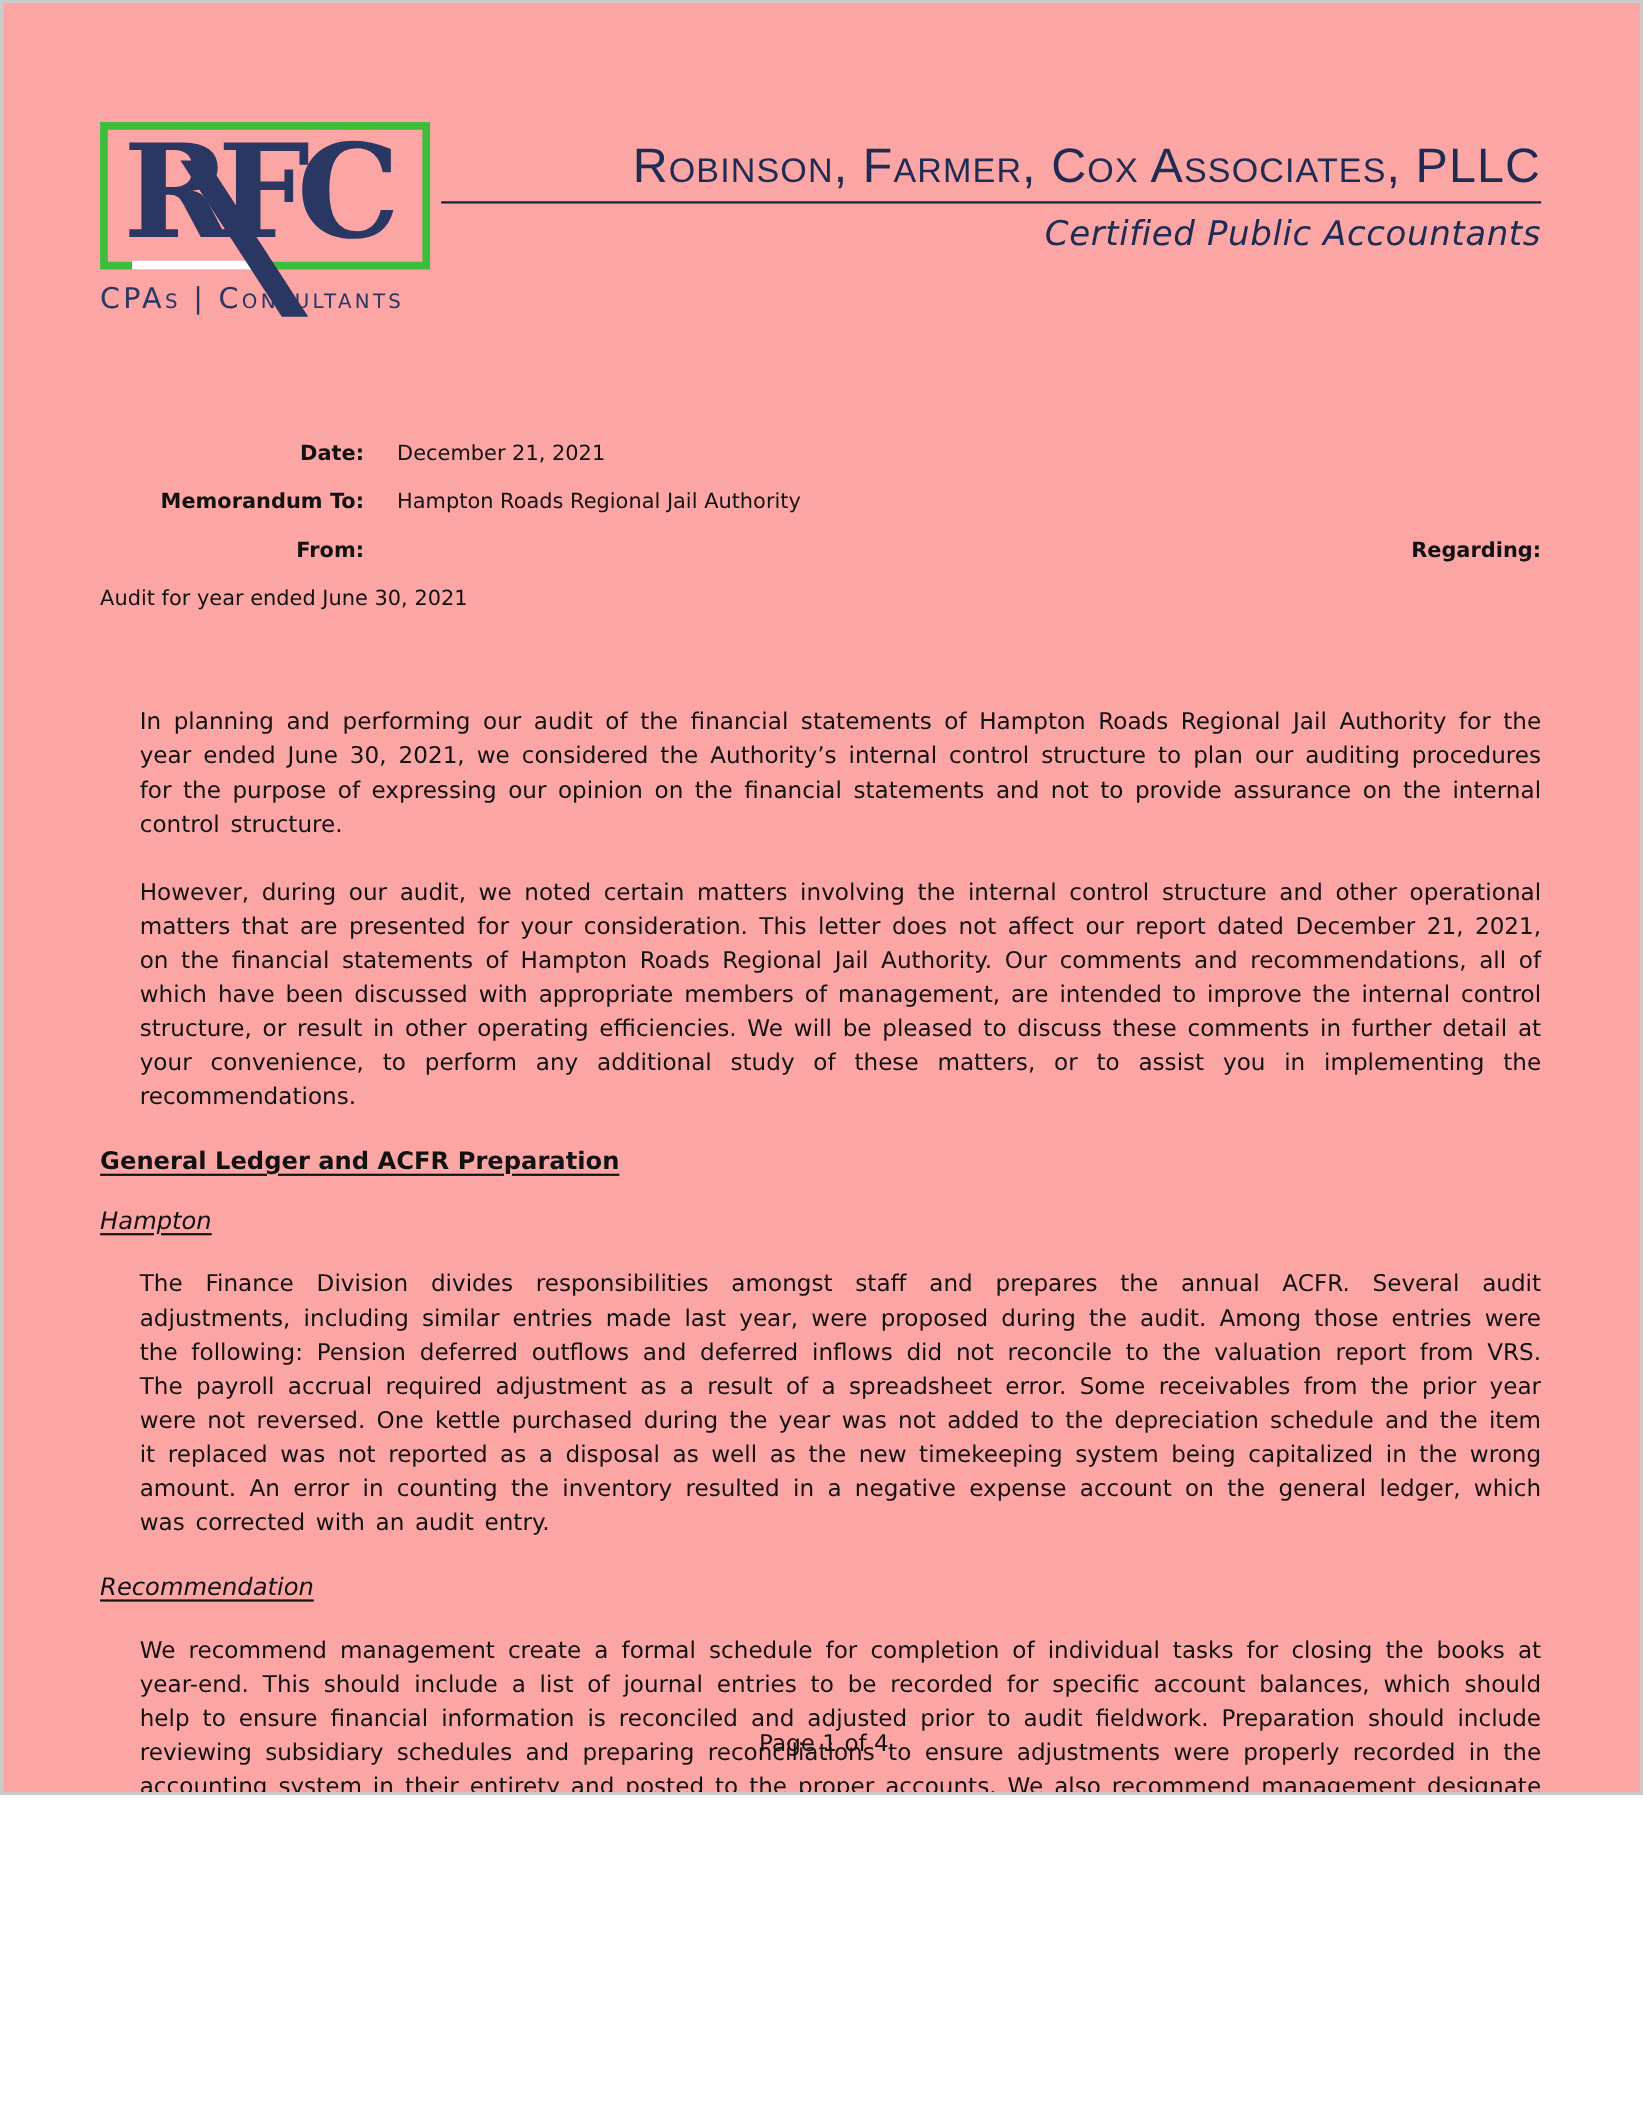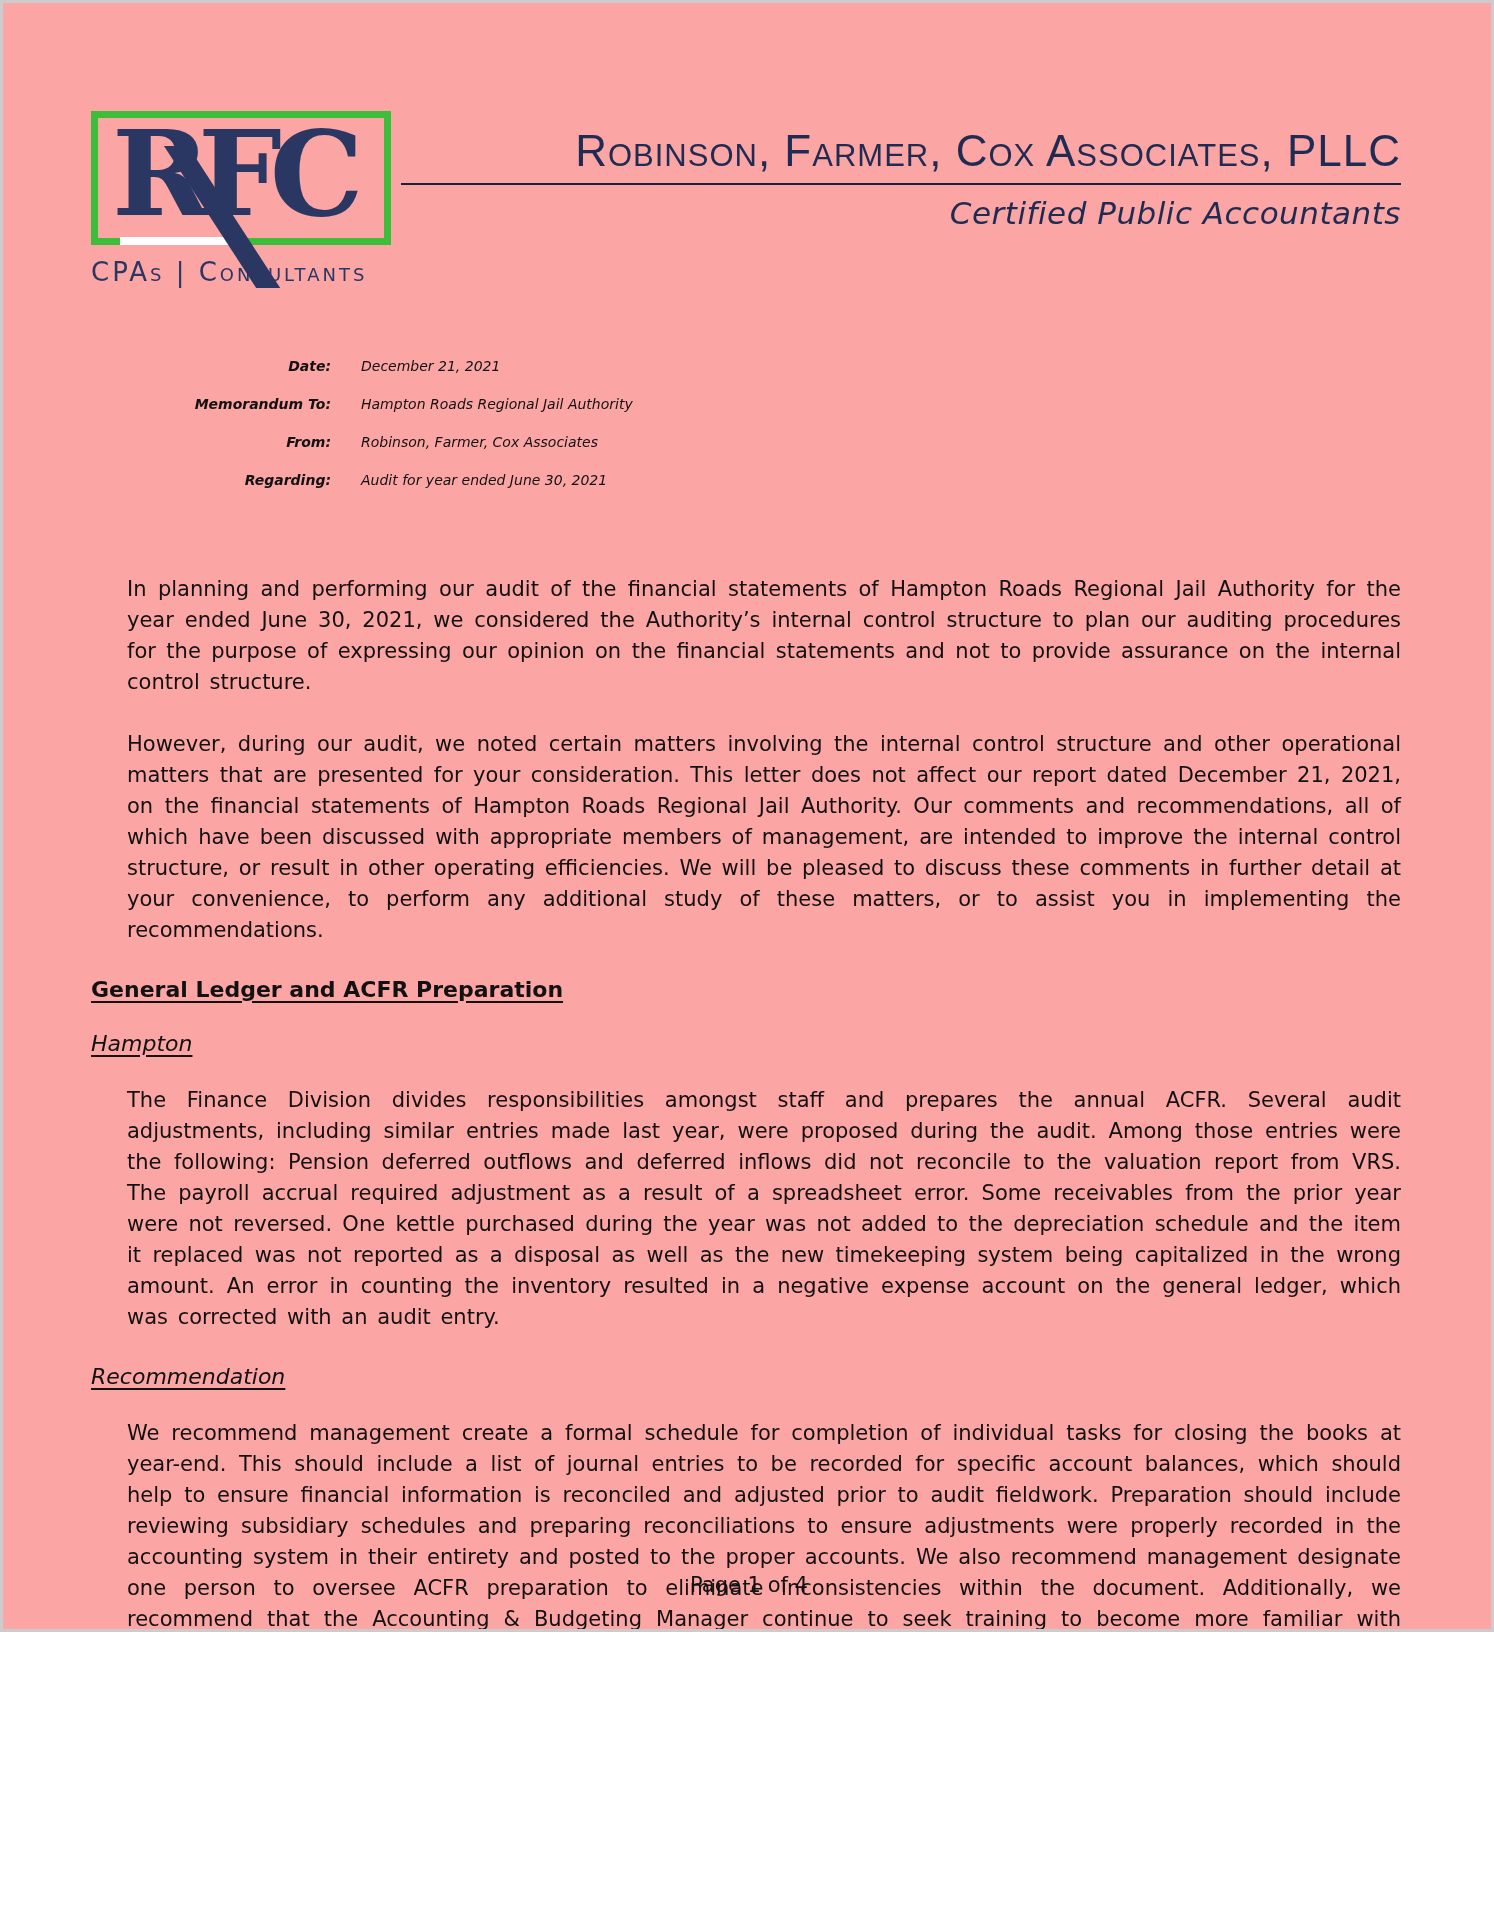--- a/index.html
+++ b/index.html
@@ -95,27 +95,26 @@
   }
   .firm-subtitle{
     font-style:italic;
     font-size:31px;
     color:var(--navy-dark);
     letter-spacing:0.5px;
   }
 
   
   .memo{
-    margin-top:71px;
+    margin-top:114px;
     display:grid;
     grid-template-columns:240px 1fr;
     column-gap:30px;
     row-gap:22px;
-    font-size:14px;
-    font-style:italic;
+    font-size:19px;
   }
   .memo-label{
     text-align:right;
     font-weight:bold;
     white-space:nowrap;
   }
   .memo-value{white-space:nowrap;}
 
   
   .letter-body{margin-top:86px;}
@@ -177,21 +176,20 @@
   </header>
 
   <section class="memo">
     <div class="memo-label">Date:</div>
     <div class="memo-value">December 21, 2021</div>
 
     <div class="memo-label">Memorandum To:</div>
     <div class="memo-value">Hampton Roads Regional Jail Authority</div>
 
     <div class="memo-label">From:</div>
-    <div class="memo-value">Robinson, Farmer, Cox Associates</div>
 
     <div class="memo-label">Regarding:</div>
     <div class="memo-value">Audit for year ended June 30, 2021</div>
   </section>
 
   <section class="letter-body">
     <p>In planning and performing our audit of the financial statements of Hampton Roads Regional Jail Authority for the year ended June 30, 2021, we considered the Authority’s internal control structure to plan our auditing procedures for the purpose of expressing our opinion on the financial statements and not to provide assurance on the internal control structure.</p>
     <p>However, during our audit, we noted certain matters involving the internal control structure and other operational matters that are presented for your consideration.  This letter does not affect our report dated December 21, 2021, on the financial statements of Hampton Roads Regional Jail Authority.  Our comments and recommendations, all of which have been discussed with appropriate members of management, are intended to improve the internal control structure, or result in other operating efficiencies.  We will be pleased to discuss these comments in further detail at your convenience, to perform any additional study of these matters, or to assist you in implementing the recommendations.</p>
 
     <h2 class="section-heading">General Ledger and ACFR Preparation</h2>

